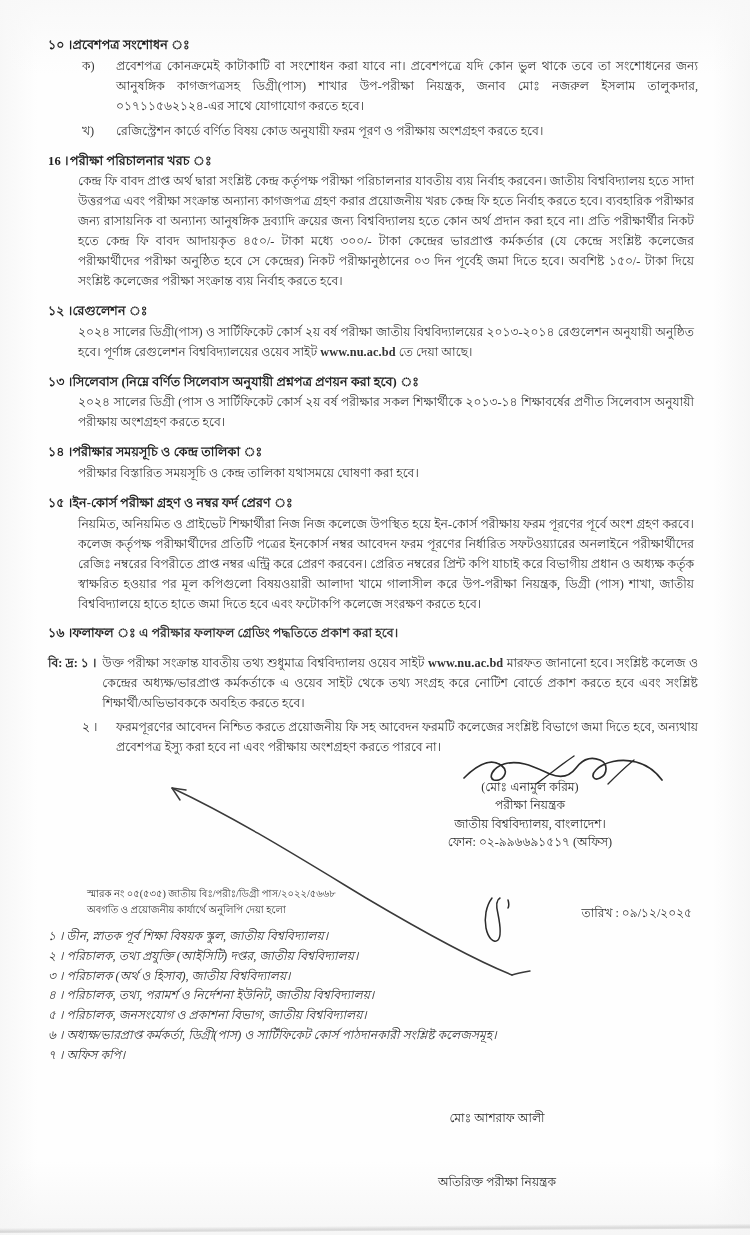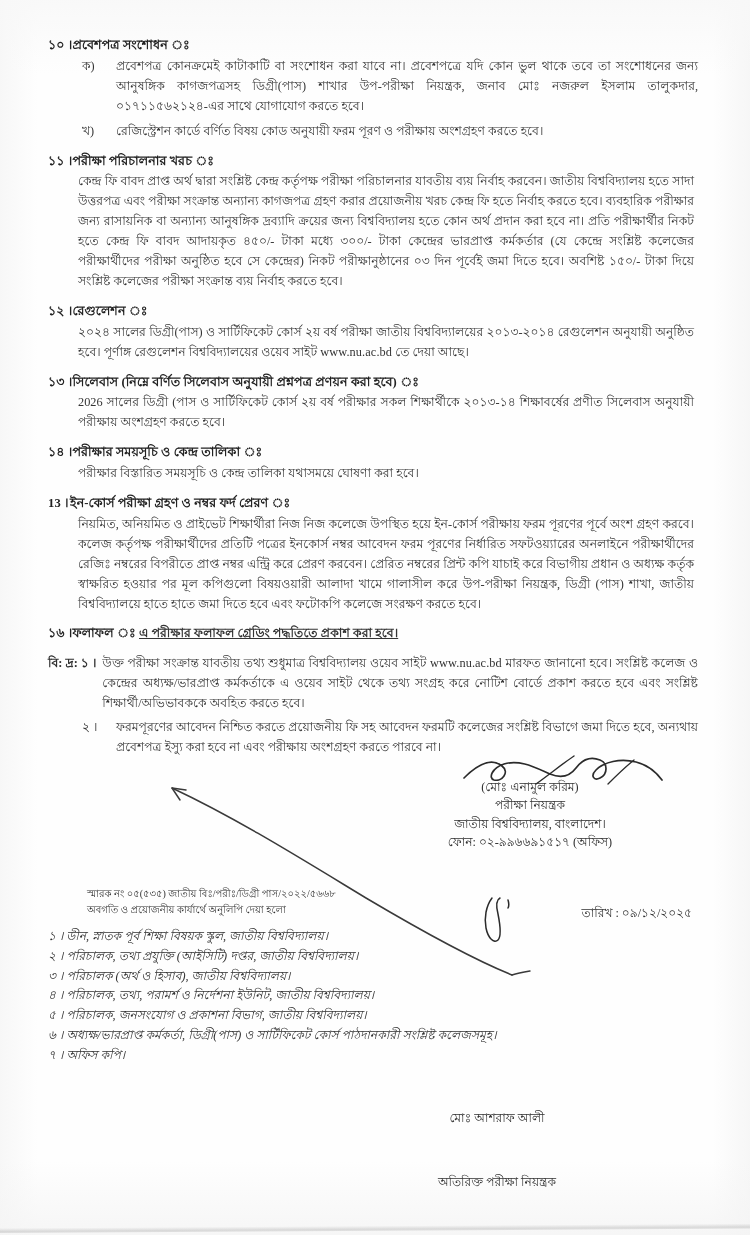--- a/index.html
+++ b/index.html
@@ -106,21 +106,21 @@
   .sub-body {
     flex: 1;
     font-size: 12.3px;
     line-height: 1.62;
     text-align: justify;
     color: #343434;
   }
 
   .url {
     font-family: "Liberation Serif", "DejaVu Serif", serif;
-    font-weight: normal;
+    font-weight: bold;
     letter-spacing: 0.1px;
   }
 
   .note-block {
     margin-top: 4px;
   }
   .note-row {
     display: flex;
     align-items: flex-start;
     margin-bottom: 4px;
@@ -266,57 +266,57 @@
         </li>
         <li>
           <span class="sub-marker">খ)</span>
           <span class="sub-body">রেজিস্ট্রেশন কার্ডে বর্ণিত বিষয় কোড অনুযায়ী ফরম পূরণ ও পরীক্ষায় অংশগ্রহণ করতে হবে।</span>
         </li>
       </ul>
     </div>
 
     <div class="sec">
       <div class="sec-head">
-        <span class="num">১১ ।</span><span>পরীক্ষা পরিচালনার খরচ ঃ</span>
+        <span class="num">16 ।</span><span>পরীক্ষা পরিচালনার খরচ ঃ</span>
       </div>
       <p class="body-text">কেন্দ্র ফি বাবদ প্রাপ্ত অর্থ দ্বারা সংশ্লিষ্ট কেন্দ্র কর্তৃপক্ষ পরীক্ষা পরিচালনার যাবতীয় ব্যয় নির্বাহ করবেন। জাতীয় বিশ্ববিদ্যালয় হতে সাদা উত্তরপত্র এবং পরীক্ষা সংক্রান্ত অন্যান্য কাগজপত্র গ্রহণ করার প্রয়োজনীয় খরচ কেন্দ্র ফি হতে নির্বাহ করতে হবে। ব্যবহারিক পরীক্ষার জন্য রাসায়নিক বা অন্যান্য আনুষঙ্গিক দ্রব্যাদি ক্রয়ের জন্য বিশ্ববিদ্যালয় হতে কোন অর্থ প্রদান করা হবে না। প্রতি পরীক্ষার্থীর নিকট হতে কেন্দ্র ফি বাবদ আদায়কৃত ৪৫০/- টাকা মধ্যে ৩০০/- টাকা কেন্দ্রের ভারপ্রাপ্ত কর্মকর্তার (যে কেন্দ্রে সংশ্লিষ্ট কলেজের পরীক্ষার্থীদের পরীক্ষা অনুষ্ঠিত হবে সে কেন্দ্রের) নিকট পরীক্ষানুষ্ঠানের ০৩ দিন পূর্বেই জমা দিতে হবে। অবশিষ্ট ১৫০/- টাকা দিয়ে সংশ্লিষ্ট কলেজের পরীক্ষা সংক্রান্ত ব্যয় নির্বাহ করতে হবে।</p>
     </div>
 
     <div class="sec">
       <div class="sec-head">
         <span class="num">১২ ।</span><span>রেগুলেশন ঃ</span>
       </div>
       <p class="body-text"><span>২০২৪ সালের ডিগ্রী(পাস) ও সার্টিফিকেট কোর্স ২য় বর্ষ পরীক্ষা জাতীয় বিশ্ববিদ্যালয়ের ২০১৩-২০১৪ রেগুলেশন অনুযায়ী অনুষ্ঠিত হবে। পূর্ণাঙ্গ রেগুলেশন বিশ্ববিদ্যালয়ের ওয়েব সাইট </span><span class="url">www.nu.ac.bd</span><span> তে দেয়া আছে।</span></p>
     </div>
 
     <div class="sec">
       <div class="sec-head">
         <span class="num">১৩ ।</span><span>সিলেবাস (নিম্নে বর্ণিত সিলেবাস অনুযায়ী প্রশ্নপত্র প্রণয়ন করা হবে) ঃ</span>
       </div>
-      <p class="body-text">2026 সালের ডিগ্রী (পাস ও সার্টিফিকেট কোর্স ২য় বর্ষ পরীক্ষার সকল শিক্ষার্থীকে ২০১৩-১৪ শিক্ষাবর্ষের প্রণীত সিলেবাস অনুযায়ী পরীক্ষায় অংশগ্রহণ করতে হবে।</p>
+      <p class="body-text">২০২৪ সালের ডিগ্রী (পাস ও সার্টিফিকেট কোর্স ২য় বর্ষ পরীক্ষার সকল শিক্ষার্থীকে ২০১৩-১৪ শিক্ষাবর্ষের প্রণীত সিলেবাস অনুযায়ী পরীক্ষায় অংশগ্রহণ করতে হবে।</p>
     </div>
 
     <div class="sec">
       <div class="sec-head">
         <span class="num">১৪ ।</span><span>পরীক্ষার সময়সূচি ও কেন্দ্র তালিকা ঃ</span>
       </div>
       <p class="body-text">পরীক্ষার বিস্তারিত সময়সূচি ও কেন্দ্র তালিকা যথাসময়ে ঘোষণা করা হবে।</p>
     </div>
 
     <div class="sec">
       <div class="sec-head">
-        <span class="num">13 ।</span><span>ইন-কোর্স পরীক্ষা গ্রহণ ও নম্বর ফর্দ প্রেরণ ঃ</span>
+        <span class="num">১৫ ।</span><span>ইন-কোর্স পরীক্ষা গ্রহণ ও নম্বর ফর্দ প্রেরণ ঃ</span>
       </div>
       <p class="body-text">নিয়মিত, অনিয়মিত ও প্রাইভেট শিক্ষার্থীরা নিজ নিজ কলেজে উপস্থিত হয়ে ইন-কোর্স পরীক্ষায় ফরম পূরণের পূর্বে অংশ গ্রহণ করবে। কলেজ কর্তৃপক্ষ পরীক্ষার্থীদের প্রতিটি পত্রের ইনকোর্স নম্বর আবেদন ফরম পূরণের নির্ধারিত সফটওয়্যারের অনলাইনে পরীক্ষার্থীদের রেজিঃ নম্বরের বিপরীতে প্রাপ্ত নম্বর এন্ট্রি করে প্রেরণ করবেন। প্রেরিত নম্বরের প্রিন্ট কপি যাচাই করে বিভাগীয় প্রধান ও অধ্যক্ষ কর্তৃক স্বাক্ষরিত হওয়ার পর মূল কপিগুলো বিষয়ওয়ারী আলাদা খামে গালাসীল করে উপ-পরীক্ষা নিয়ন্ত্রক, ডিগ্রী (পাস) শাখা, জাতীয় বিশ্ববিদ্যালয়ে হাতে হাতে জমা দিতে হবে এবং ফটোকপি কলেজে সংরক্ষণ করতে হবে।</p>
     </div>
 
     <div class="sec">
       <div class="sec-head">
         <span class="num">১৬ ।</span><span>ফলাফল ঃ</span>
-        <span class="inline-head-text" style="font-weight:bold;text-decoration:underline;">এ পরীক্ষার ফলাফল গ্রেডিং পদ্ধতিতে প্রকাশ করা হবে।</span>
+        <span class="inline-head-text" style="font-weight:bold;">এ পরীক্ষার ফলাফল গ্রেডিং পদ্ধতিতে প্রকাশ করা হবে।</span>
       </div>
     </div>
 
     <div class="note-block">
       <div class="note-row">
         <span class="note-label">বি: দ্র: ১ ।</span>
         <span class="note-text"><span>উক্ত পরীক্ষা সংক্রান্ত যাবতীয় তথ্য শুধুমাত্র বিশ্ববিদ্যালয় ওয়েব সাইট </span><span class="url">www.nu.ac.bd</span><span> মারফত জানানো হবে। সংশ্লিষ্ট কলেজ ও কেন্দ্রের অধ্যক্ষ/ভারপ্রাপ্ত কর্মকর্তাকে এ ওয়েব সাইট থেকে তথ্য সংগ্রহ করে নোটিশ বোর্ডে প্রকাশ করতে হবে এবং সংশ্লিষ্ট শিক্ষার্থী/অভিভাবককে অবহিত করতে হবে।</span></span>
       </div>
       <div class="note-row">
         <span class="note-num">২ ।</span>

